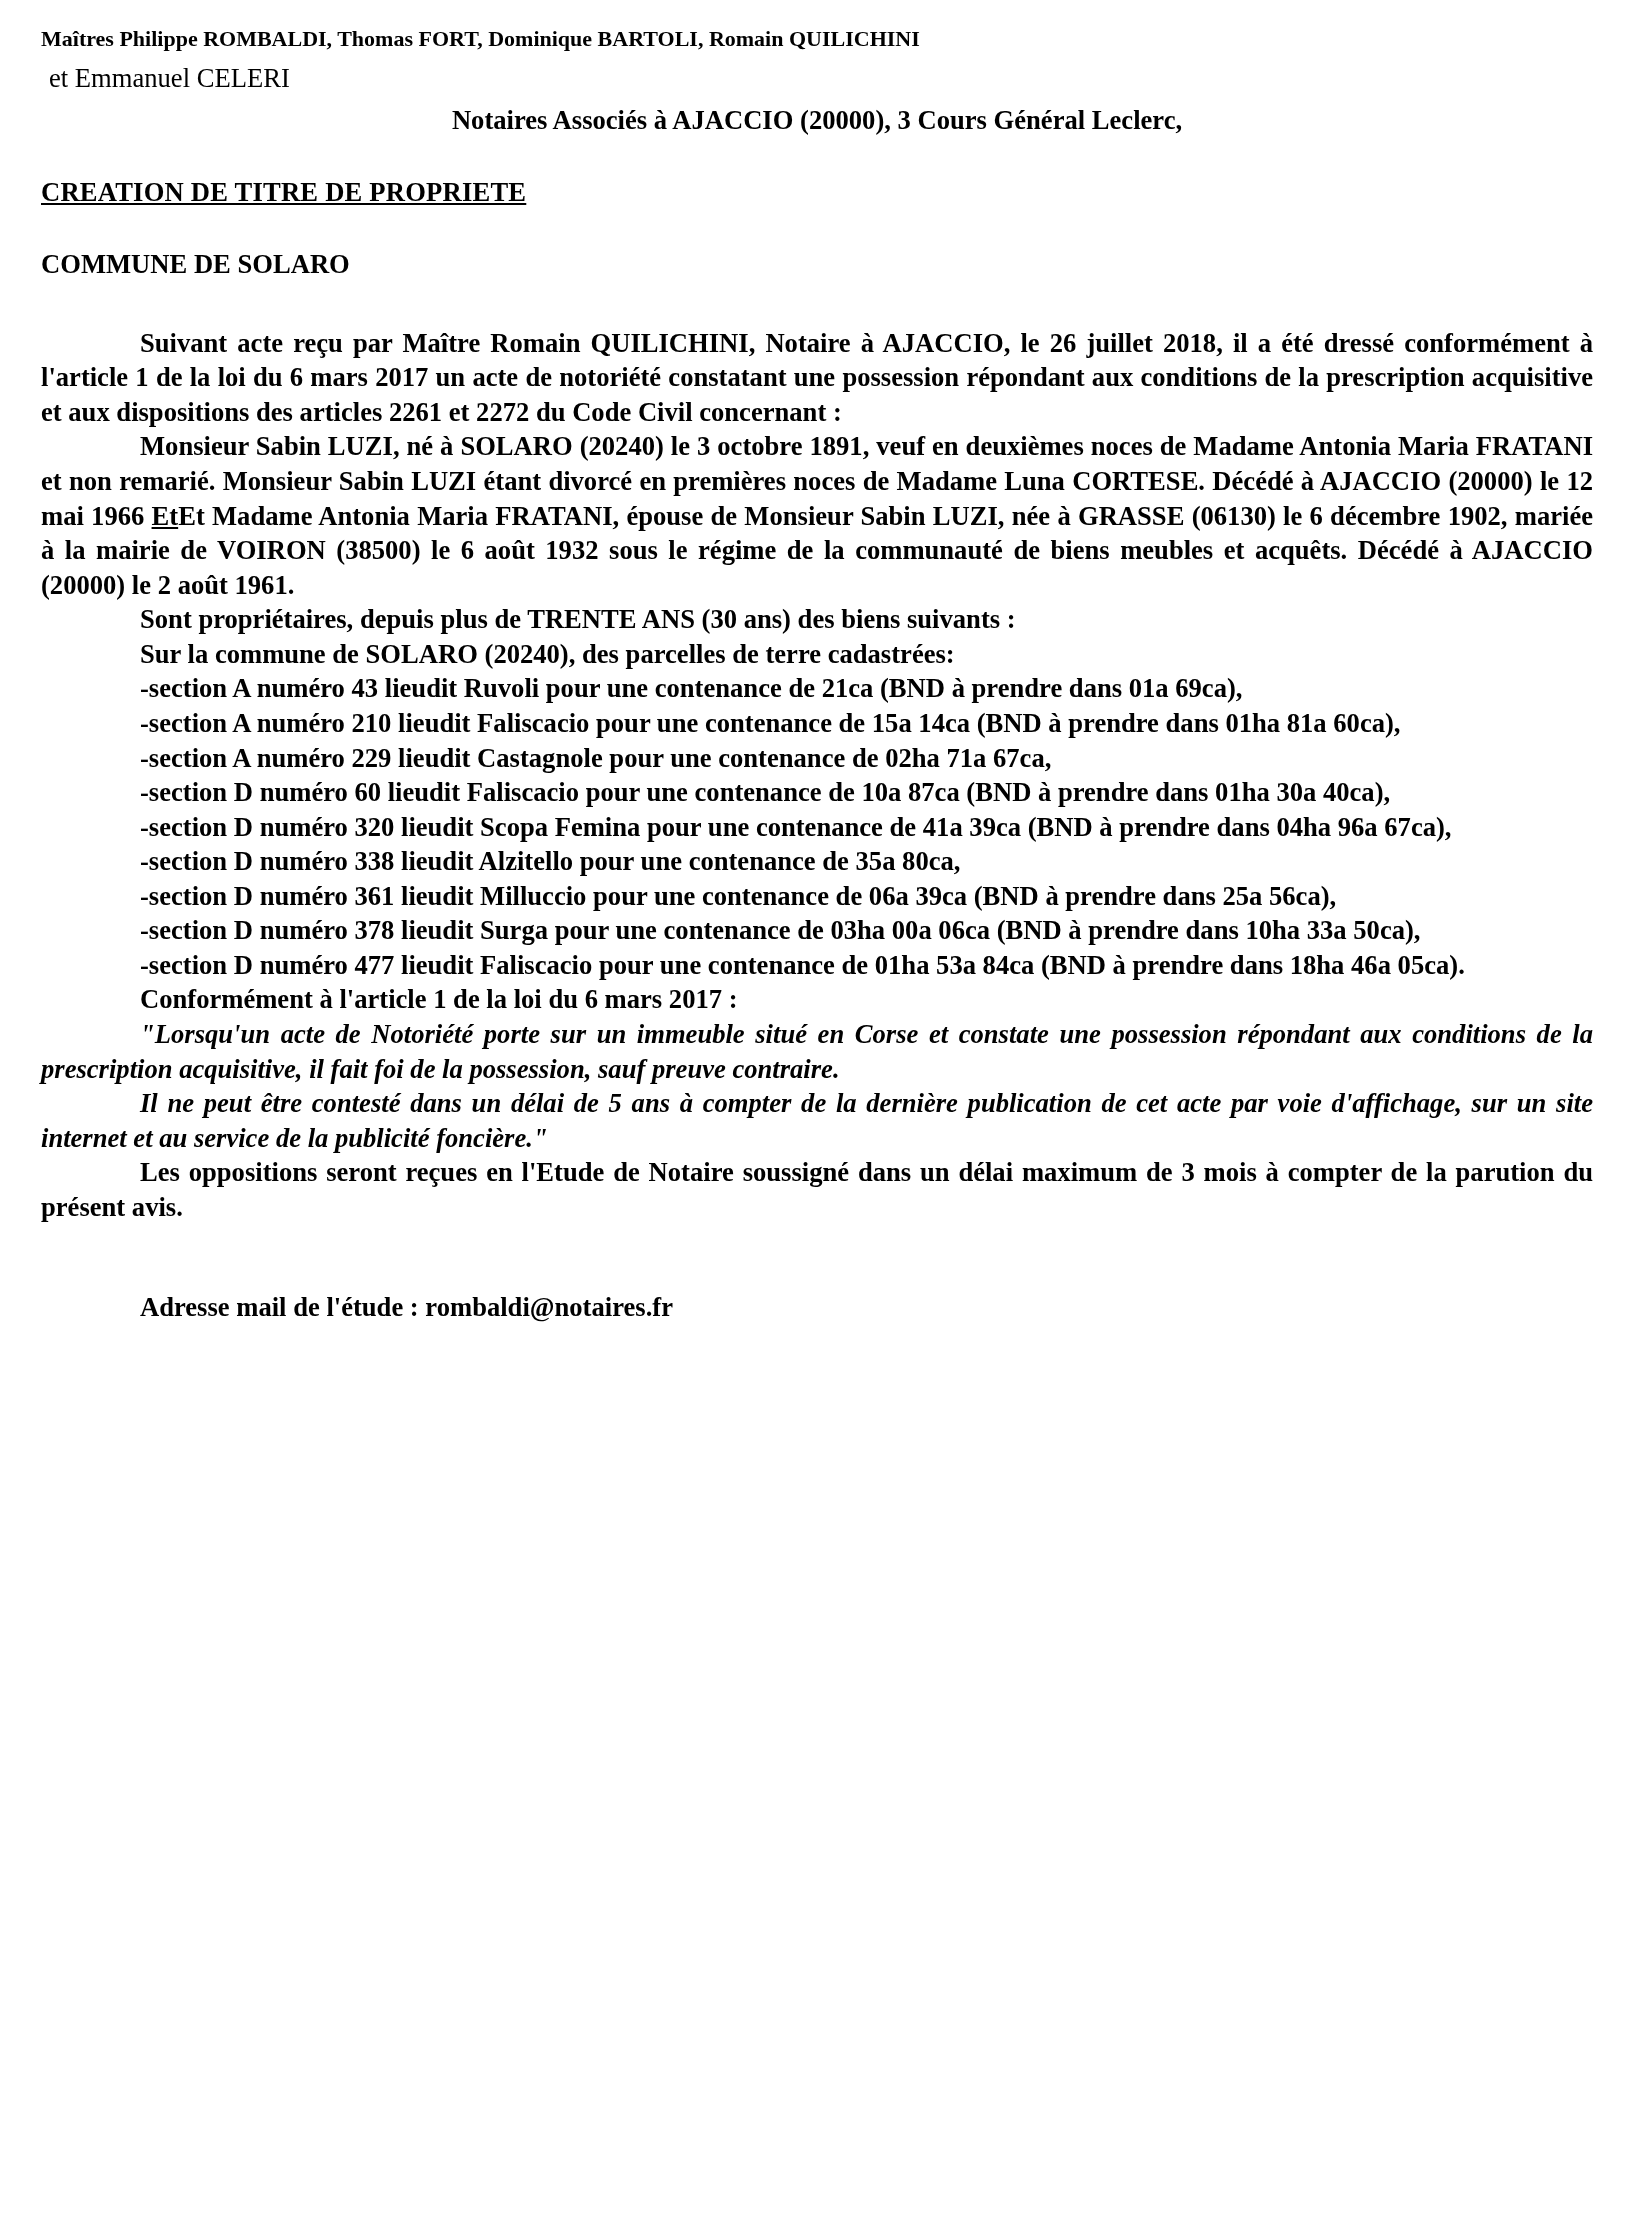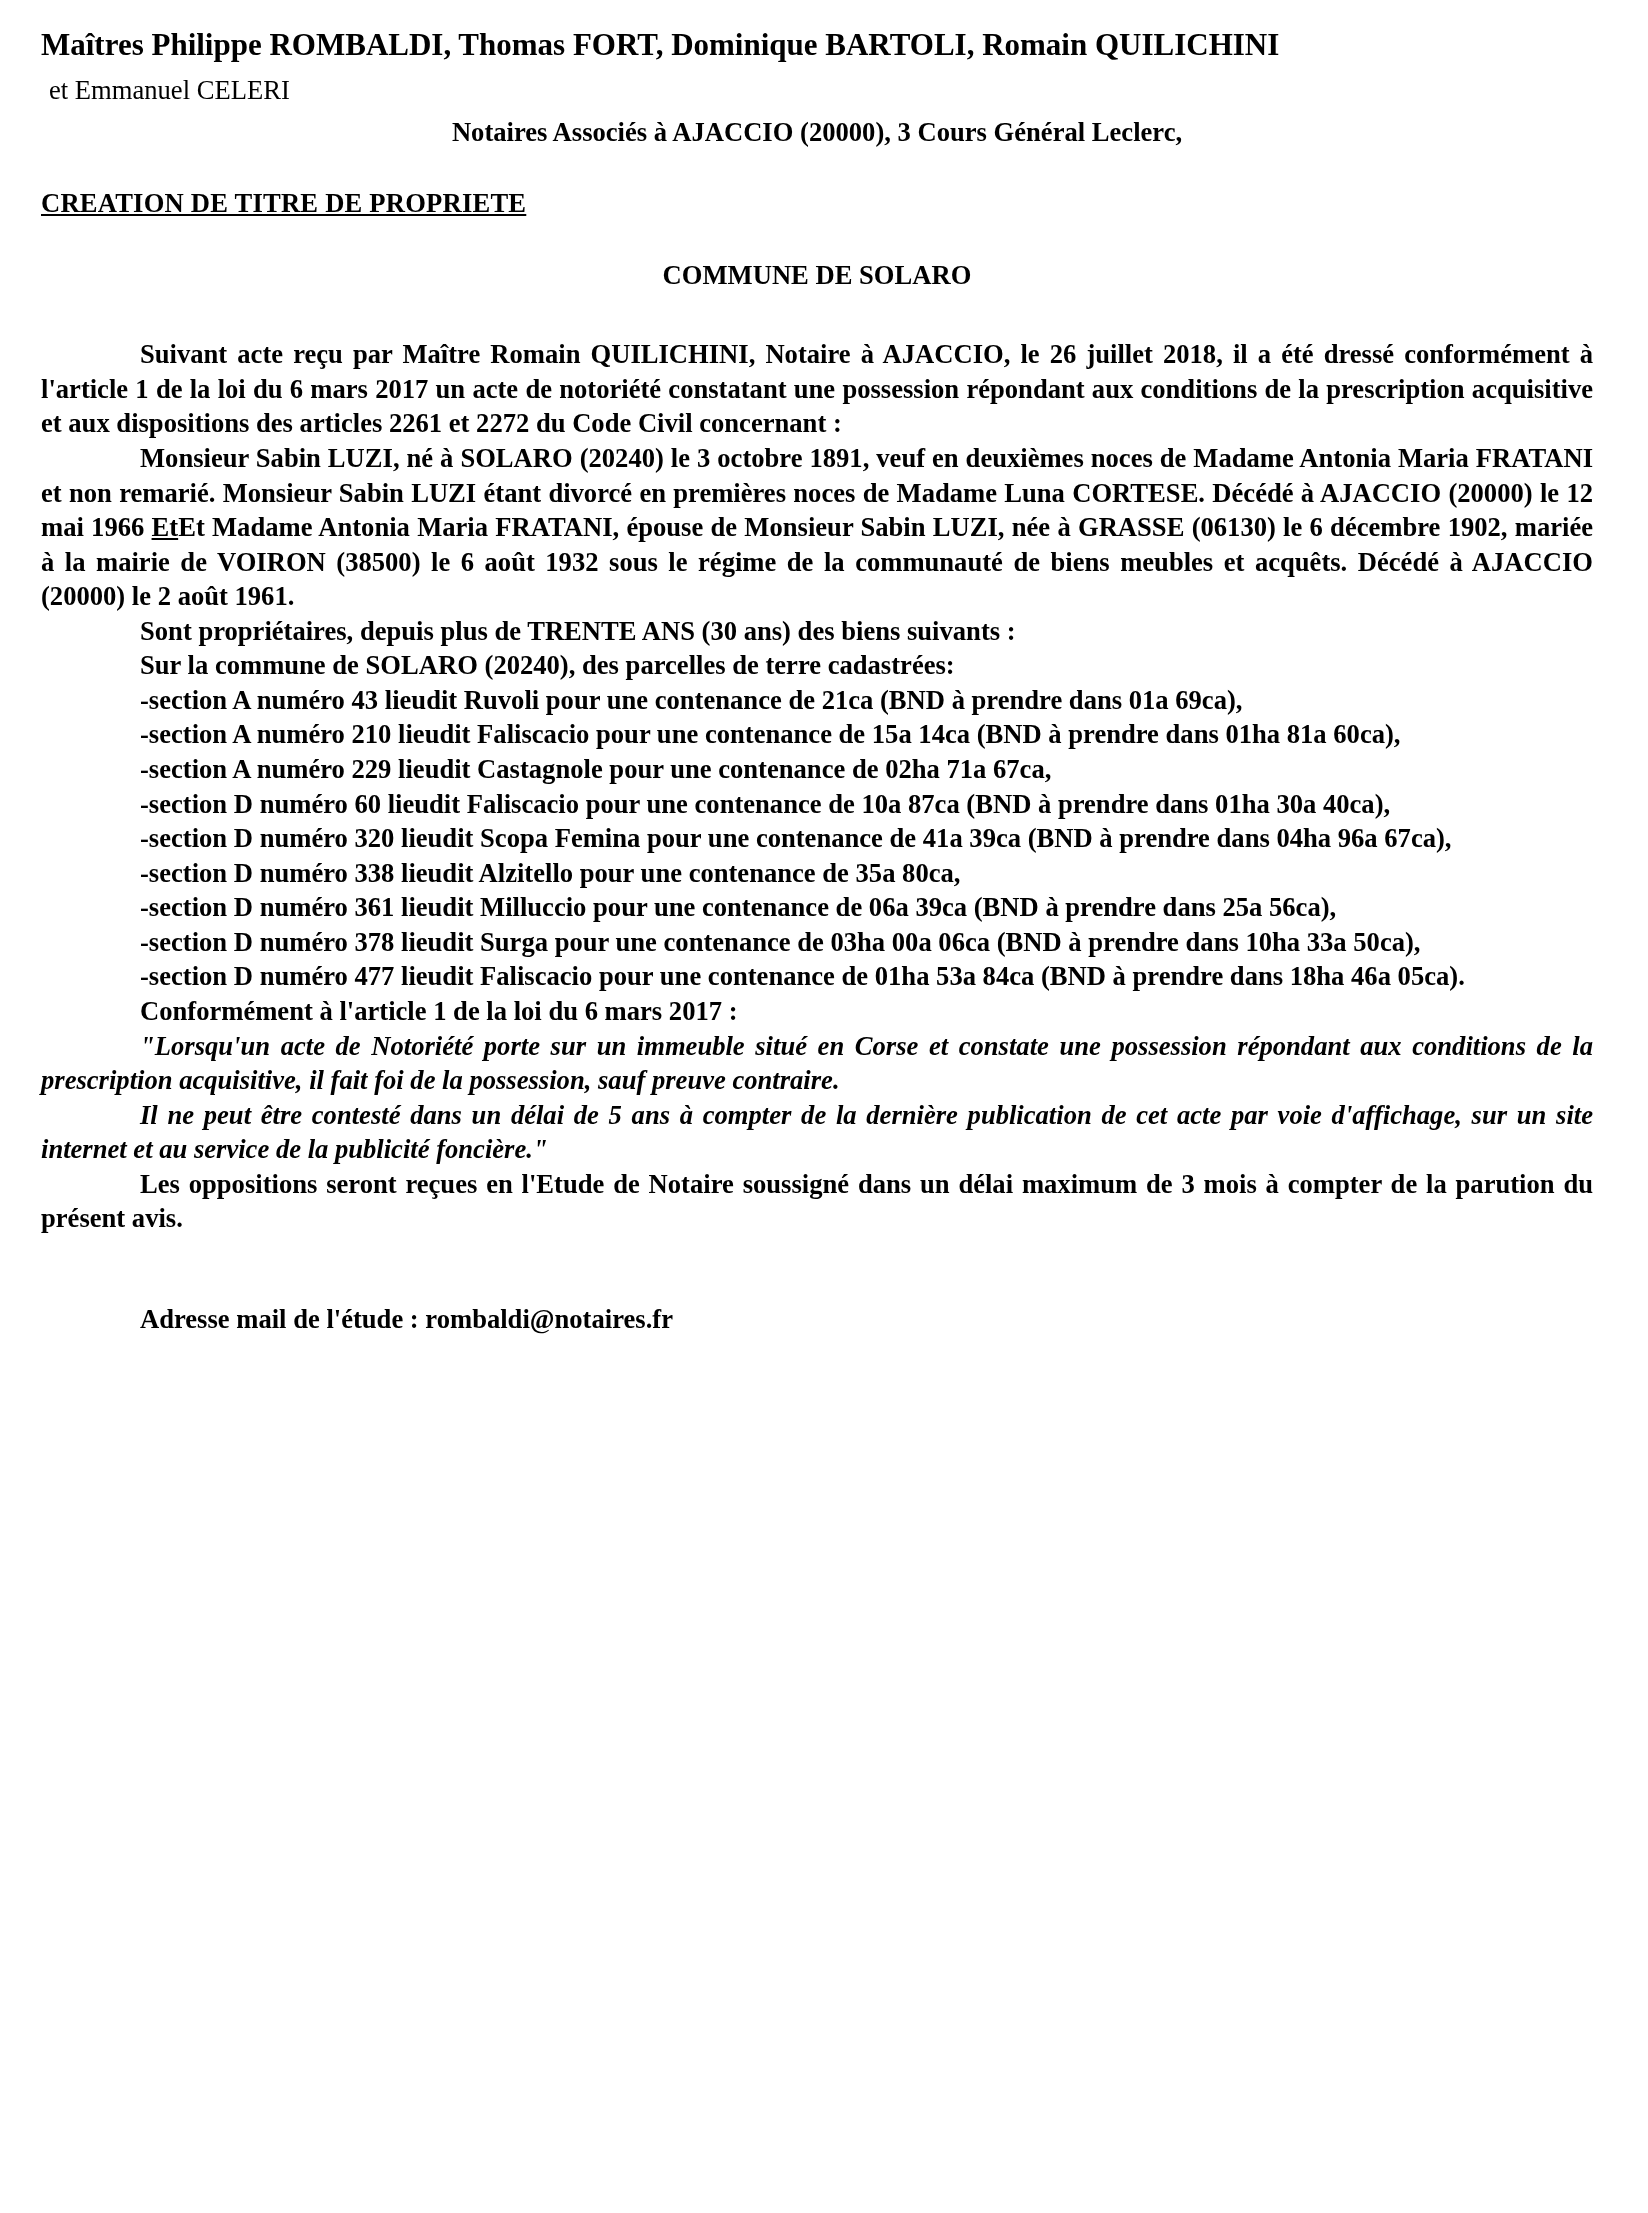--- a/index.html
+++ b/index.html
@@ -14,21 +14,21 @@
     color: #000000;
   }
   .page {
     width: 1648px;
     min-height: 2214px;
     box-sizing: border-box;
     padding: 25px 55px 35px 41px;
   }
   .hdr-line {
     font-weight: bold;
-    font-size: 31px;
+    font-size: 22px;
     line-height: 1.28;
     text-align: justify;
     text-justify: inter-word;
     margin: 0;
   }
   .hdr-line-2 {
     font-weight: normal;
     font-size: 26.6px;
     line-height: 1.28;
     margin: 8px;
@@ -44,21 +44,20 @@
     font-weight: bold;
     font-size: 26.6px;
     text-align: left;
     text-decoration: underline;
     margin: 39px 0 0 0;
     letter-spacing: 0.2px;
   }
   .title-sub {
     font-weight: bold;
     font-size: 26.6px;
-    text-align: center;
     margin: 41px 0 0 0;
   }
   .body-block {
     margin-top: 46px;
   }
   p.para {
     font-weight: bold;
     font-size: 26.6px;
     line-height: 1.30;
     text-align: justify;

